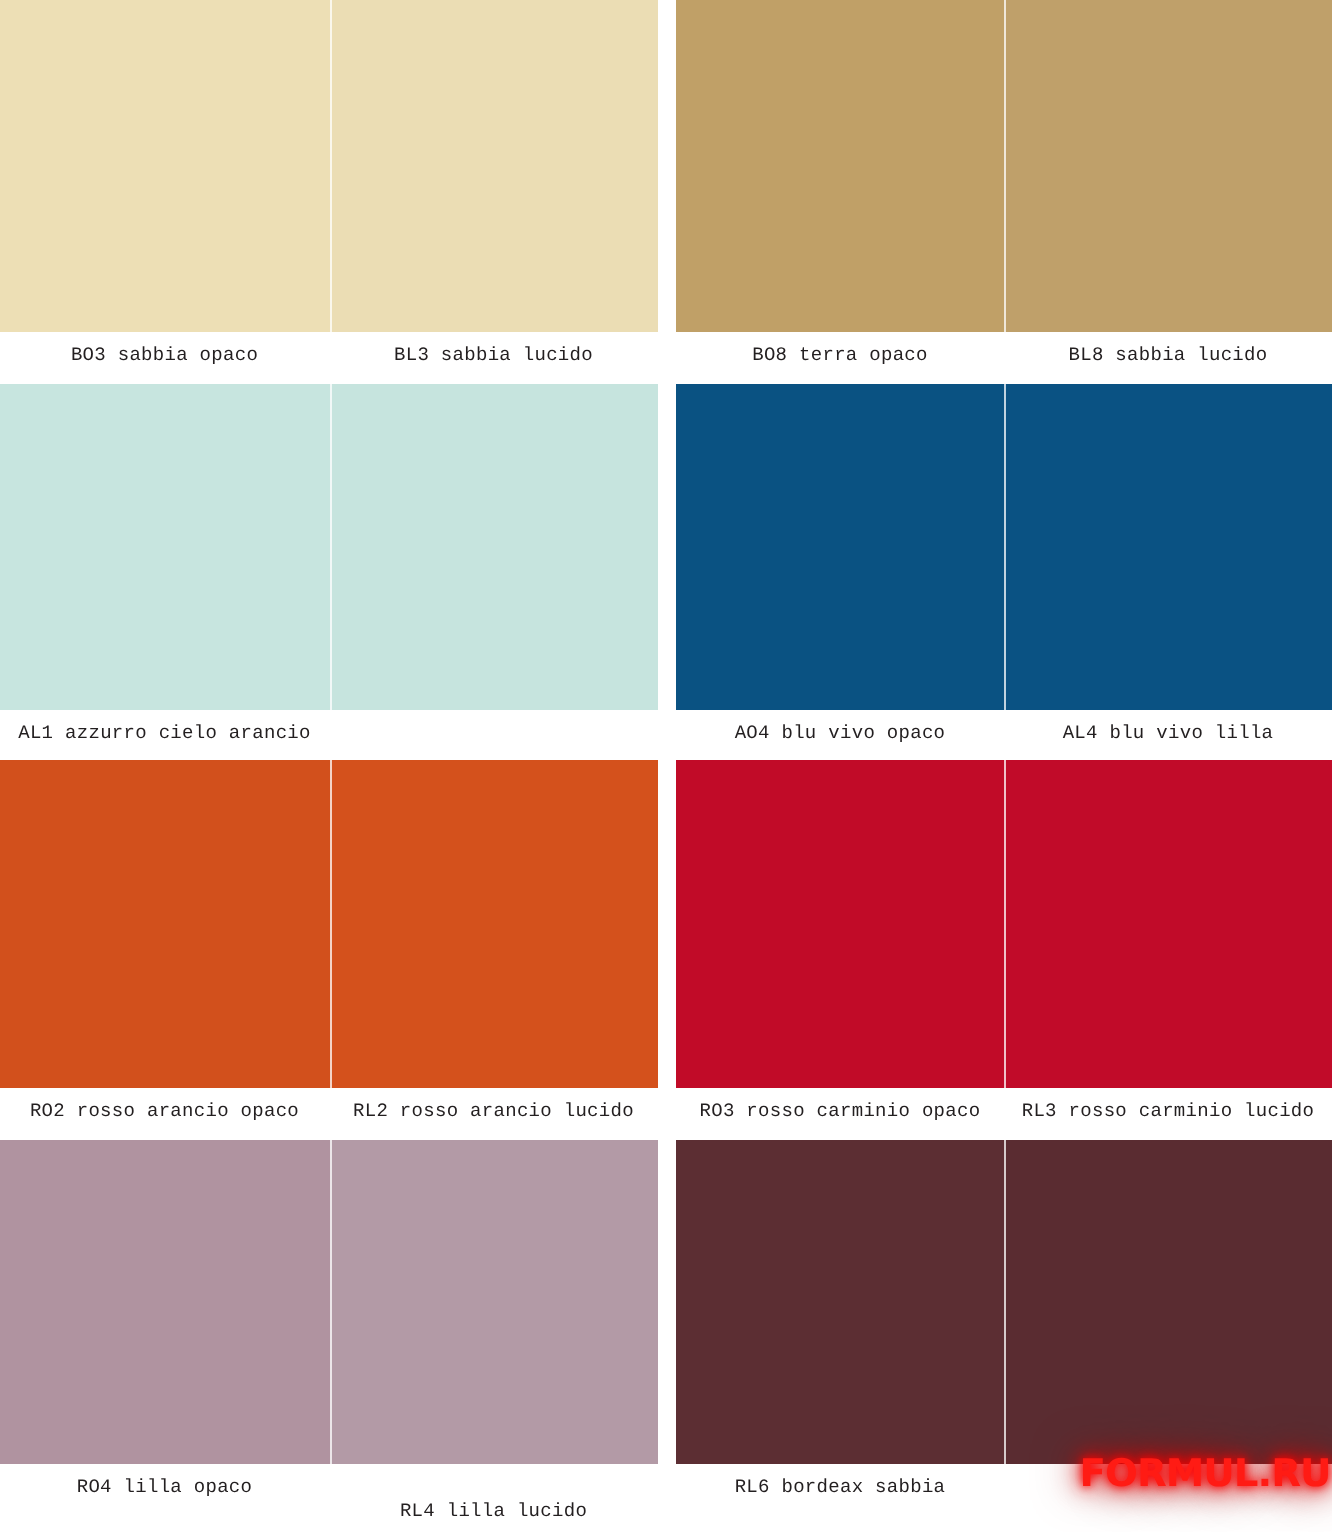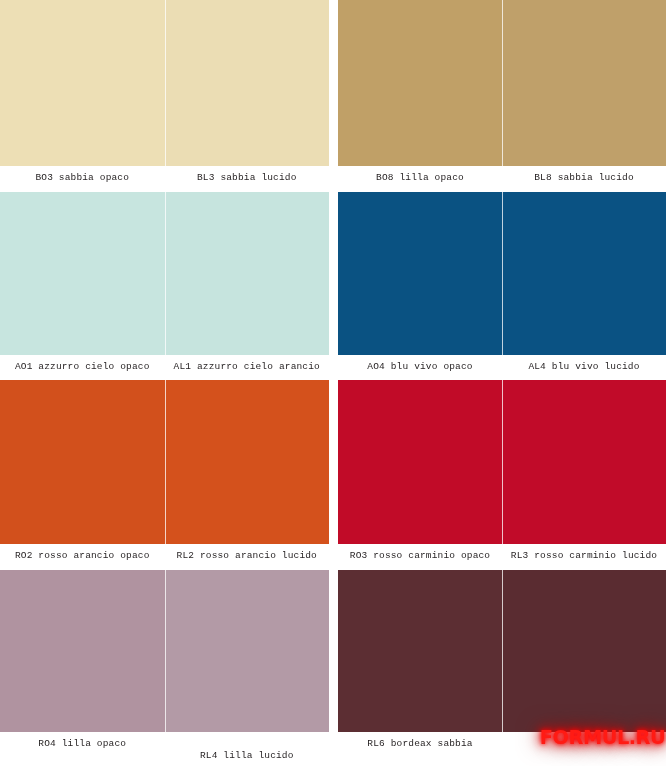--- a/index.html
+++ b/index.html
@@ -128,45 +128,44 @@
         <div class="swatch" style="background: rgb(192, 160, 103);"></div>
         <div class="swatch" style="background: rgb(191, 160, 106);"></div>
       </div>
     </div>
     <div class="row-labels">
       <div class="label-pair pair-left">
         <div class="swatch-label" style="color: rgb(35, 31, 32);">BO3 sabbia opaco</div>
         <div class="swatch-label" style="color: rgb(35, 31, 32);">BL3 sabbia lucido</div>
       </div>
       <div class="label-pair pair-right">
-        <div class="swatch-label" style="color: rgb(35, 31, 32);">BO8 lilla opaco</div>
+        <div class="swatch-label" style="color: rgb(35, 31, 32);">BO8 terra opaco</div>
         <div class="swatch-label" style="color: rgb(35, 31, 32);">BL8 sabbia lucido</div>
       </div>
     </div>
   </div>
 
   <div class="swatch-row row-2">
     <div class="row-colors">
       <div class="pair pair-left">
         <div class="swatch" style="background: rgb(199, 229, 223);"></div>
         <div class="swatch" style="background: rgb(198, 228, 222);"></div>
       </div>
       <div class="pair pair-right">
         <div class="swatch" style="background: rgb(10, 82, 130);"></div>
         <div class="swatch" style="background: rgb(10, 82, 131);"></div>
       </div>
     </div>
     <div class="row-labels">
       <div class="label-pair pair-left">
-        <div class="swatch-label" style="color: rgb(35, 31, 32);">AO1 azzurro cielo opaco</div>
         <div class="swatch-label" style="color: rgb(35, 31, 32);">AL1 azzurro cielo arancio</div>
       </div>
       <div class="label-pair pair-right">
         <div class="swatch-label" style="color: rgb(35, 31, 32);">AO4 blu vivo opaco</div>
-        <div class="swatch-label" style="color: rgb(35, 31, 32);">AL4 blu vivo lucido</div>
+        <div class="swatch-label" style="color: rgb(35, 31, 32);">AL4 blu vivo lilla</div>
       </div>
     </div>
   </div>
 
   <div class="swatch-row row-3">
     <div class="row-colors">
       <div class="pair pair-left">
         <div class="swatch" style="background: rgb(210, 80, 28);"></div>
         <div class="swatch" style="background: rgb(212, 81, 28);"></div>
       </div>

